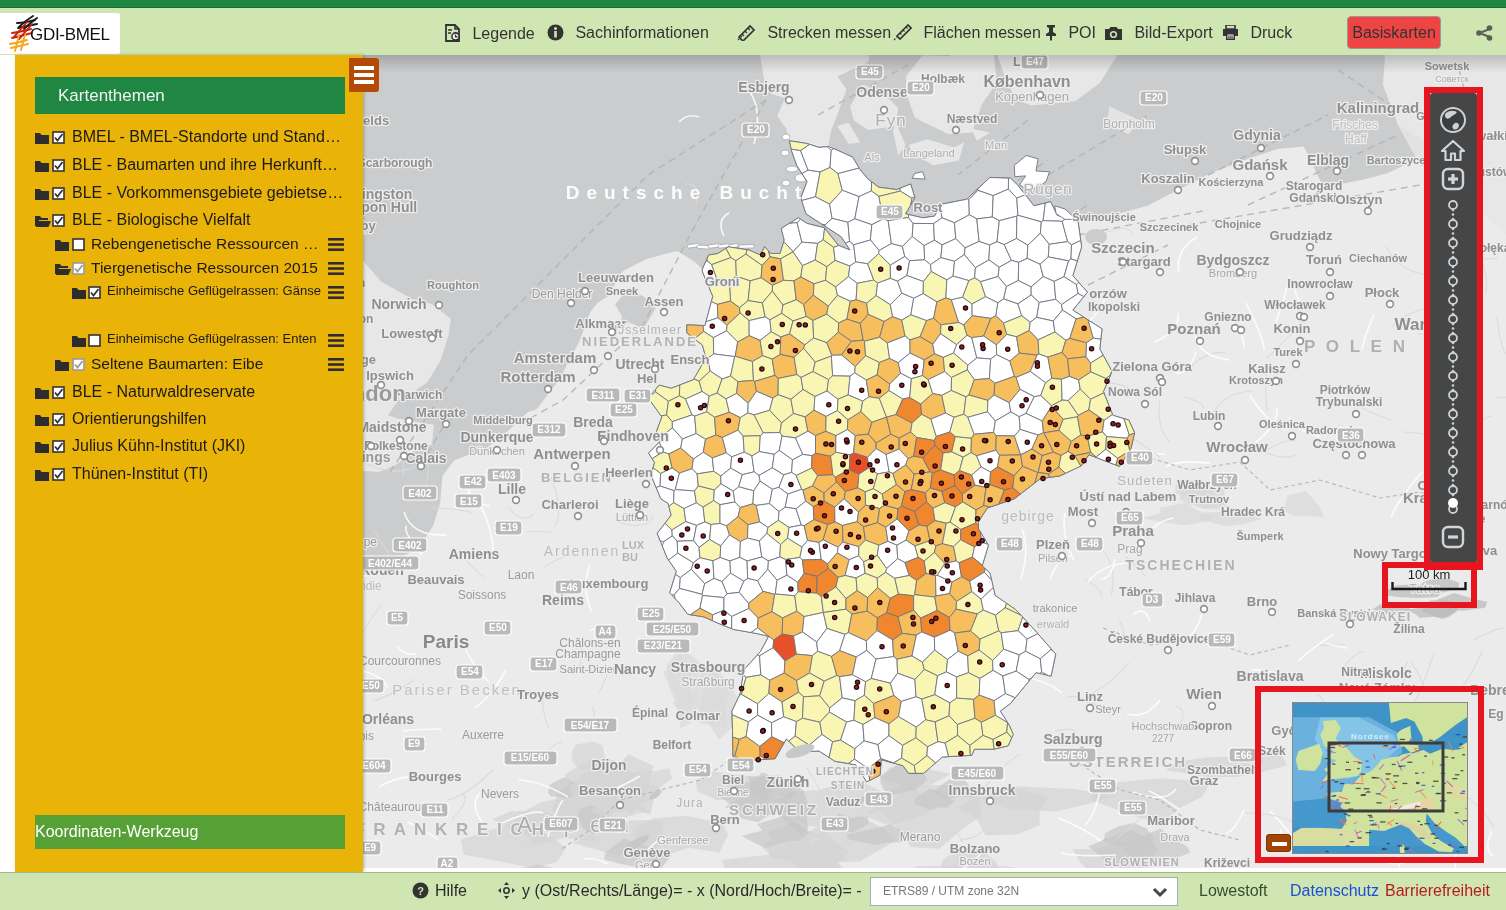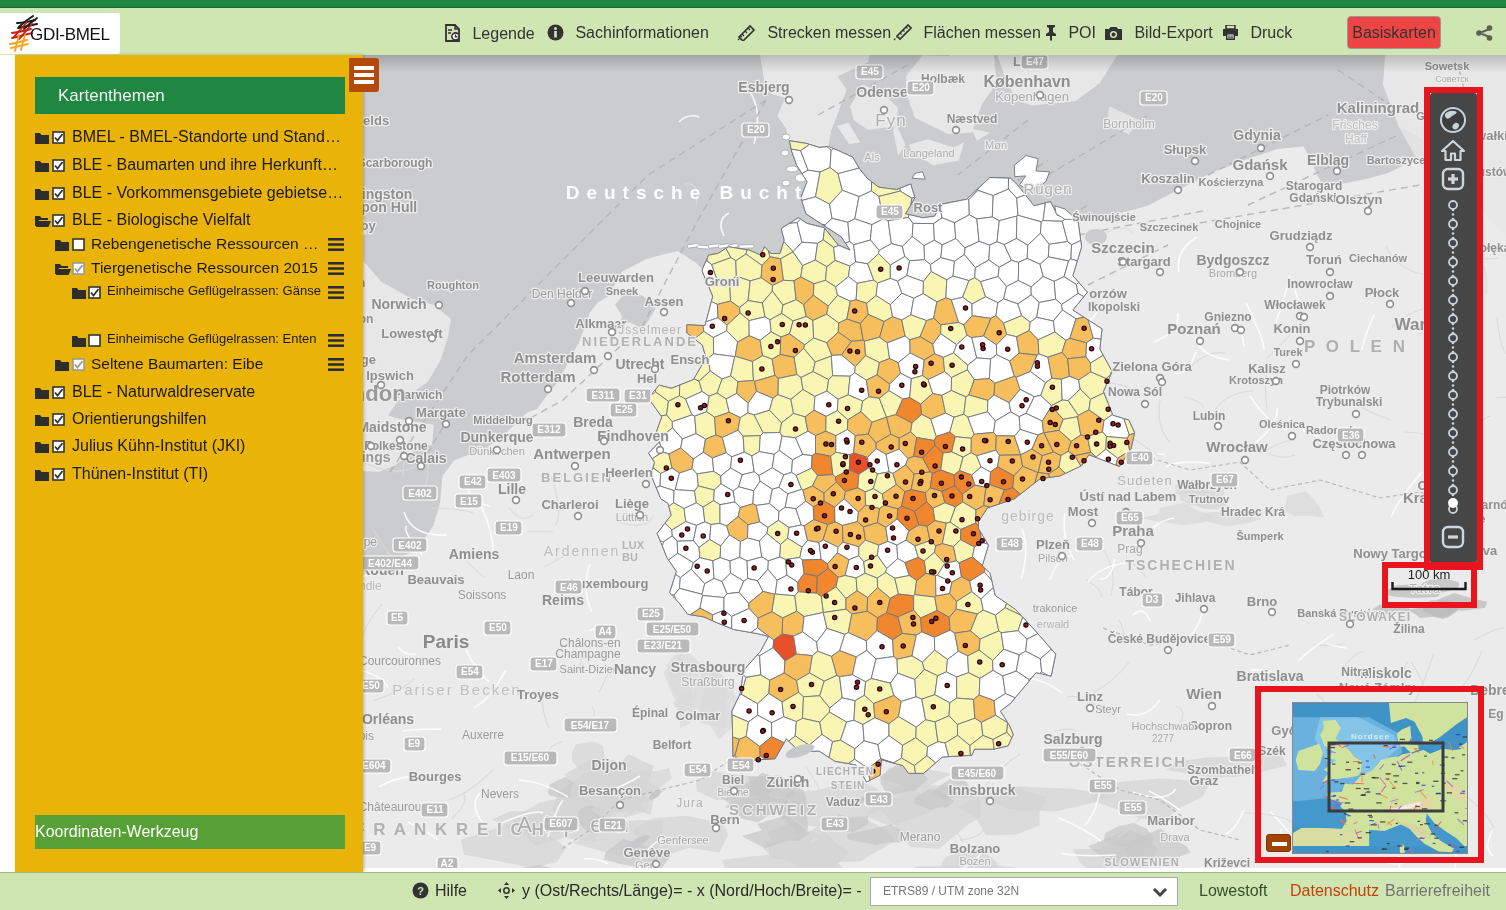--- a/index.html
+++ b/index.html
@@ -2155,14 +2155,14 @@
  <div class="it" style="left:435px">Hilfe</div>
  <div class="it" style="left:498px"><svg width="17" height="17" viewBox="0 0 17 17">
         <path d="M8.5 0l2.5 3h-5zM8.5 17L6 14h5zM0 8.5L3 6v5zM17 8.5L14 11V6z" fill="#333"></path>
         <circle cx="8.5" cy="8.5" r="2.7" fill="none" stroke="#333" stroke-width="1.6"></circle>
       </svg></div>
  <div class="it" style="left:522px">y (Ost/Rechts/Länge)= - x (Nord/Hoch/Breite)= -</div>
  <div id="csel">ETRS89 / UTM zone 32N<svg style="position:absolute;right:9px;top:7px" width="16" height="14" viewBox="0 0 16 14">
         <path d="M2 4l6 6 6-6" stroke="#444" stroke-width="3" fill="none"></path>
       </svg></div>
  <div class="it" style="left:1199px;color:#34502a">Lowestoft</div>
- <div class="it" style="left:1290px;color:#c2410c">Datenschutz</div>
- <div class="it" style="left:1385px;color:#737373">Barrierefreiheit</div>
+ <div class="it" style="left:1290px;color:#1d4ed8">Datenschutz</div>
+ <div class="it" style="left:1385px;color:#b91c1c">Barrierefreiheit</div>
 </div>
 </body></html>

